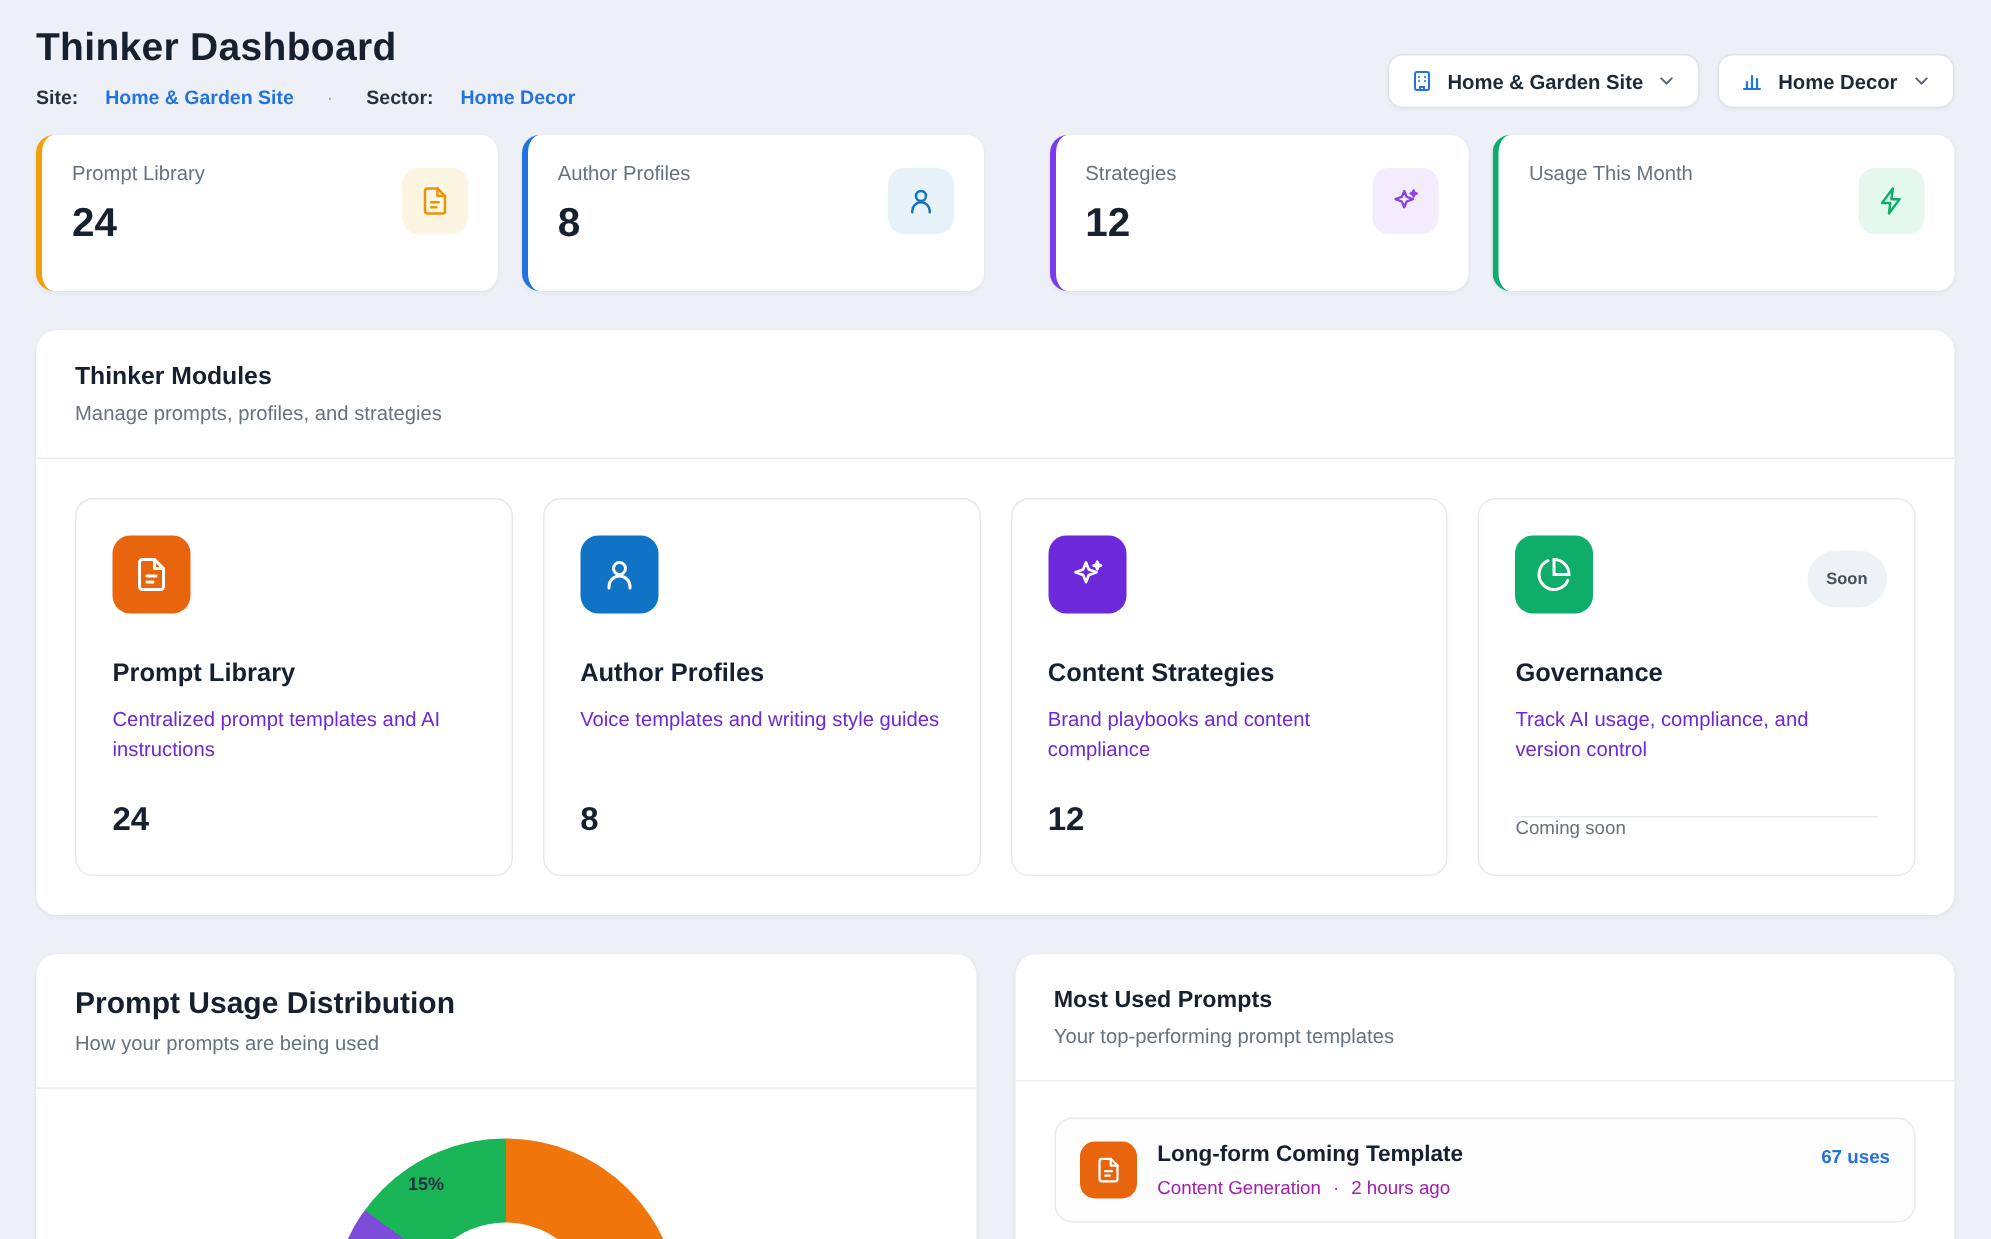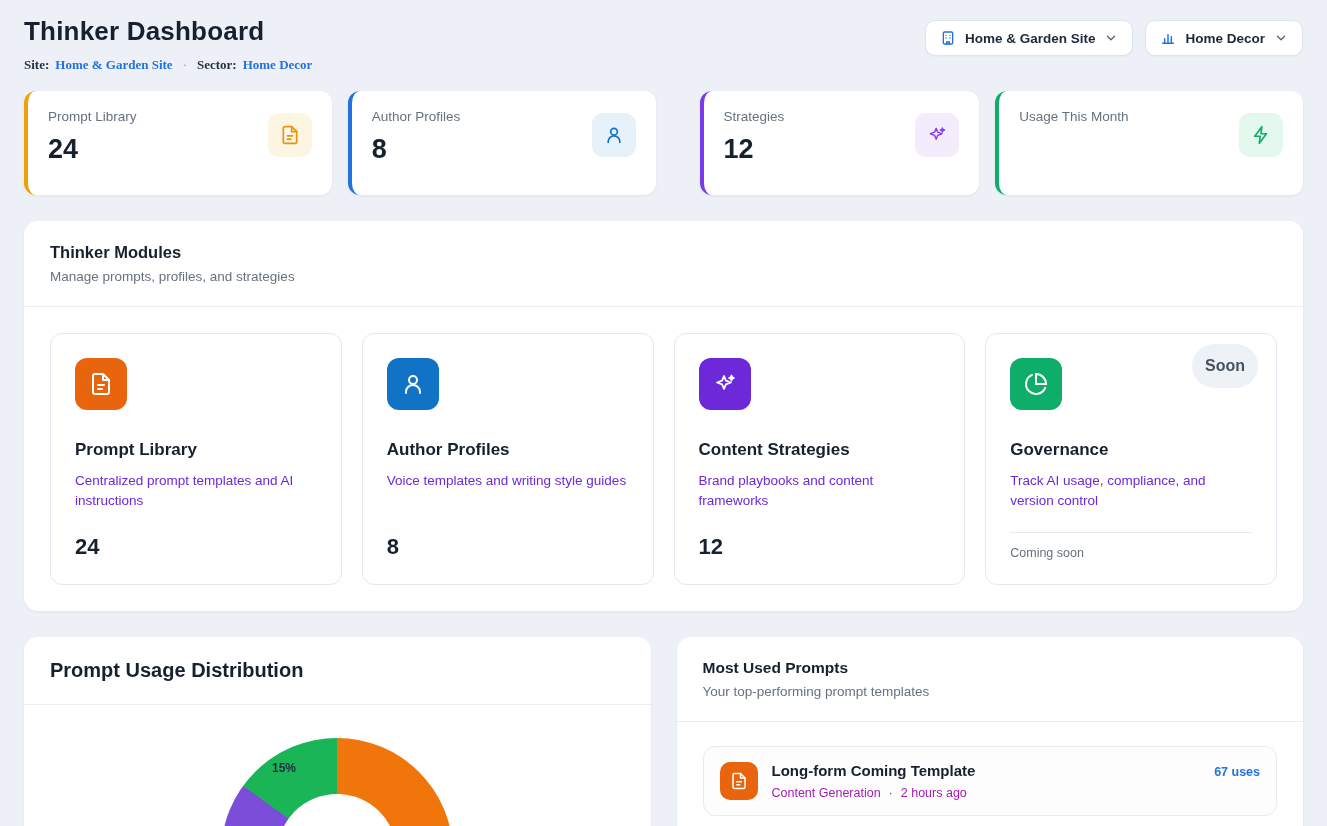--- a/index.html
+++ b/index.html
@@ -4,23 +4,23 @@
 <style>
   * { margin:0; padding:0; box-sizing:border-box; }
   html,body { width:1327px; height:826px; overflow:hidden; }
   body {
     background:#edf1f7;
     font-family:"Liberation Sans", sans-serif;
     color:#1b2533;
     padding:16px 24px;
   }
   
-  .topbar { display:flex; justify-content:space-between; align-items:flex-start; }
+  .topbar { display:flex; justify-content:space-between; align-items:flex-end; }
   .page-title { font-size:26px; font-weight:800; color:#16202e; letter-spacing:.2px; }
-  .subline { margin-top:10px; font-size:13px; display:flex; gap:6px; align-items:center;font-family:Liberation Serif, serif; }
+  .subline { margin-top:10px; font-size:13px; display:flex; gap:18px; align-items:center; }
   .subline .lbl { font-weight:700; color:#28323f; }
   .subline a { color:#2272e0; font-weight:700; text-decoration:none; }
   .subline .dot { color:#8b97a5; margin:0 4px; }
   .selectors { display:flex; gap:12px; margin-top:4px; }
   .selector {
     display:flex; align-items:center; gap:9px;
     background:#ffffff; border:1px solid #dde4ee; border-radius:10px;
     padding:9px 14px; font-size:13.5px; font-weight:700; color:#1e2936;
     cursor:pointer; box-shadow:0 1px 2px rgba(15,23,42,.04);
   }
@@ -71,25 +71,25 @@
   }
   .module-icon .icon { width:24px; height:24px; }
   .bg-orange { background:#e8650d; }
   .bg-blue   { background:#1173c6; }
   .bg-purple { background:#6d28d9; }
   .bg-green  { background:#0ead69; }
   .module-title { margin-top:30px; font-size:17px; font-weight:800; color:#16202e; }
   .module-desc { margin-top:11px; font-size:13.5px; color:#6d28d9; line-height:1.5; }
   .module-value { margin-top:auto; font-size:22px; font-weight:800; color:#16202e; }
   .soon-badge {
-    position:absolute; top:10px; right:18px; background:#eef2f7; color:#46515e;
-    font-size:16px; font-weight:700; border-radius:999px; padding:13px 13px;
+    position:absolute; top:34px; right:18px; background:#eef2f7; color:#46515e;
+    font-size:11px; font-weight:700; border-radius:999px; padding:13px 13px;
   }
   .module-footer {
-    margin-top:auto; border-top:1px solid #e6eaf1; padding-top:13px;
+    margin-top:auto; border-top:1px solid #e6eaf1; 
     font-size:12.5px; color:#66727f;
   }
 
   
   .bottom { margin-top:26px; display:grid; grid-template-columns:1fr 1fr; gap:26px; }
   .chart-body { position:relative; height:170px; }
   .donut {
     position:absolute; left:50%; top:33px; transform:translateX(-50%);
     width:232px; height:232px; border-radius:50%;
     background:conic-gradient(#f0760b 0 42%, #4f8ef7 42% 60%, #12b5a0 60% 70%, #7c4dd8 70% 85%, #19b556 85% 100%);
@@ -263,21 +263,21 @@
     <div class="module-card">
       <div class="module-icon bg-purple">
         <span class="icon">
           <svg viewBox="0 0 24 24" fill="none" stroke="currentColor" stroke-width="1.8" stroke-linejoin="round">
               <path d="M11 4l1.9 4.6L18 10.5l-5.1 1.9L11 17l-1.9-4.6L4 10.5l5.1-1.9z"></path>
               <path d="M18.5 3.5l.7 1.8 1.8.7-1.8.7-.7 1.8-.7-1.8-1.8-.7 1.8-.7z"></path>
             </svg>
         </span>
       </div>
       <div class="module-title">Content Strategies</div>
-      <div class="module-desc">Brand playbooks and content frameworks</div>
+      <div class="module-desc">Brand playbooks and content compliance</div>
       <div class="module-value">12</div>
     </div>
 
     <div class="module-card">
       <span class="soon-badge">Soon</span>
       <div class="module-icon bg-green">
         <span class="icon">
           <svg viewBox="0 0 24 24" fill="none" stroke="currentColor" stroke-width="2" stroke-linecap="round">
               <path d="M21.2 15.9A10 10 0 1 1 8 2.8"></path>
               <path d="M22 12A10 10 0 0 0 12 2v10z"></path>
@@ -289,20 +289,21 @@
       <div class="module-footer">Coming soon</div>
     </div>
   </div>
 </div>
 
 <div class="bottom">
 
   <div class="panel">
     <div class="panel-head">
       <div class="panel-title" style="font-size:20px">Prompt Usage Distribution</div>
+      <div class="panel-sub">How your prompts are being used</div>
     </div>
     <div class="chart-body">
       <div class="donut"></div>
       <div class="slice-label">15%</div>
     </div>
   </div>
 
   <div class="panel">
     <div class="panel-head">
       <div class="panel-title" style="font-size:15.5px">Most Used Prompts</div>

